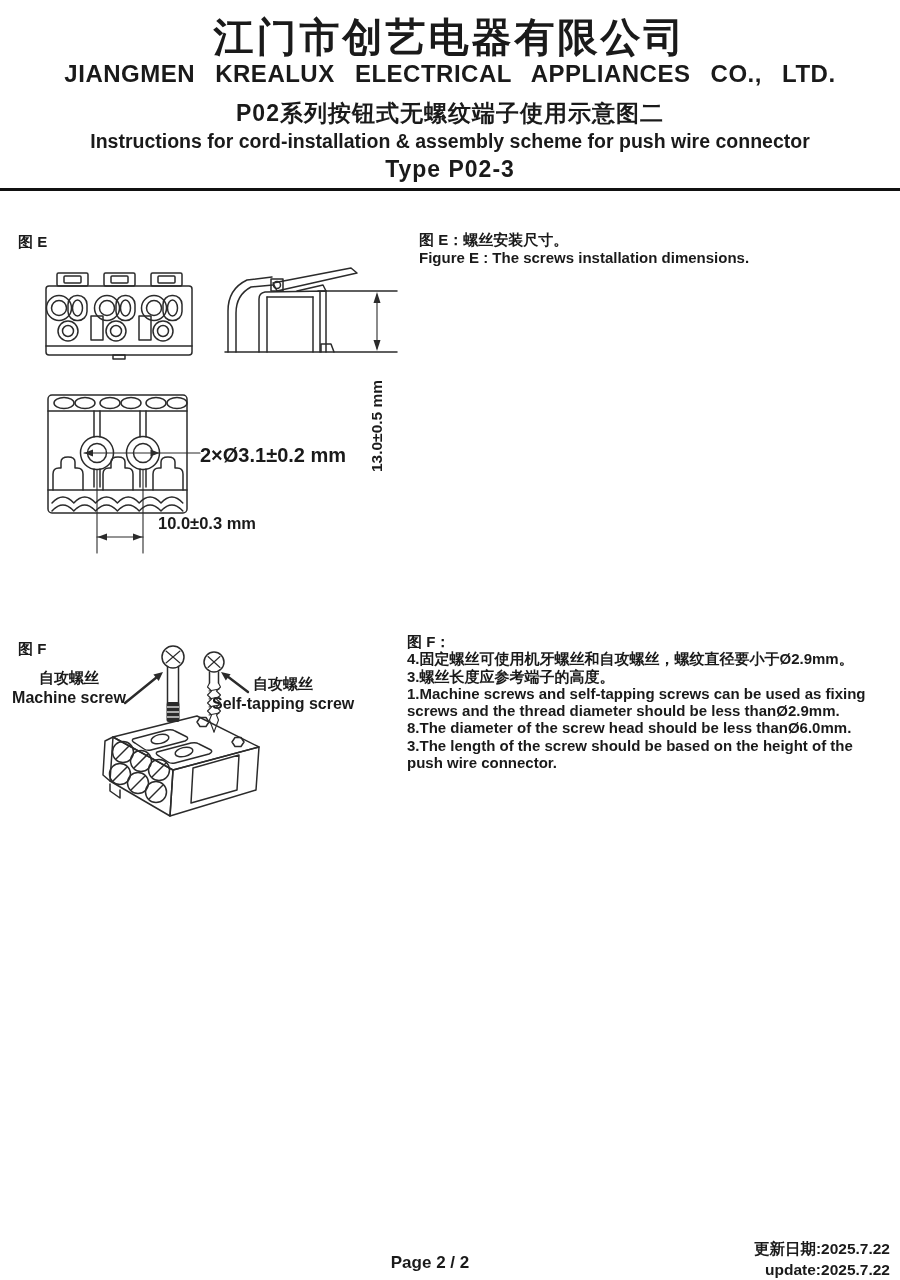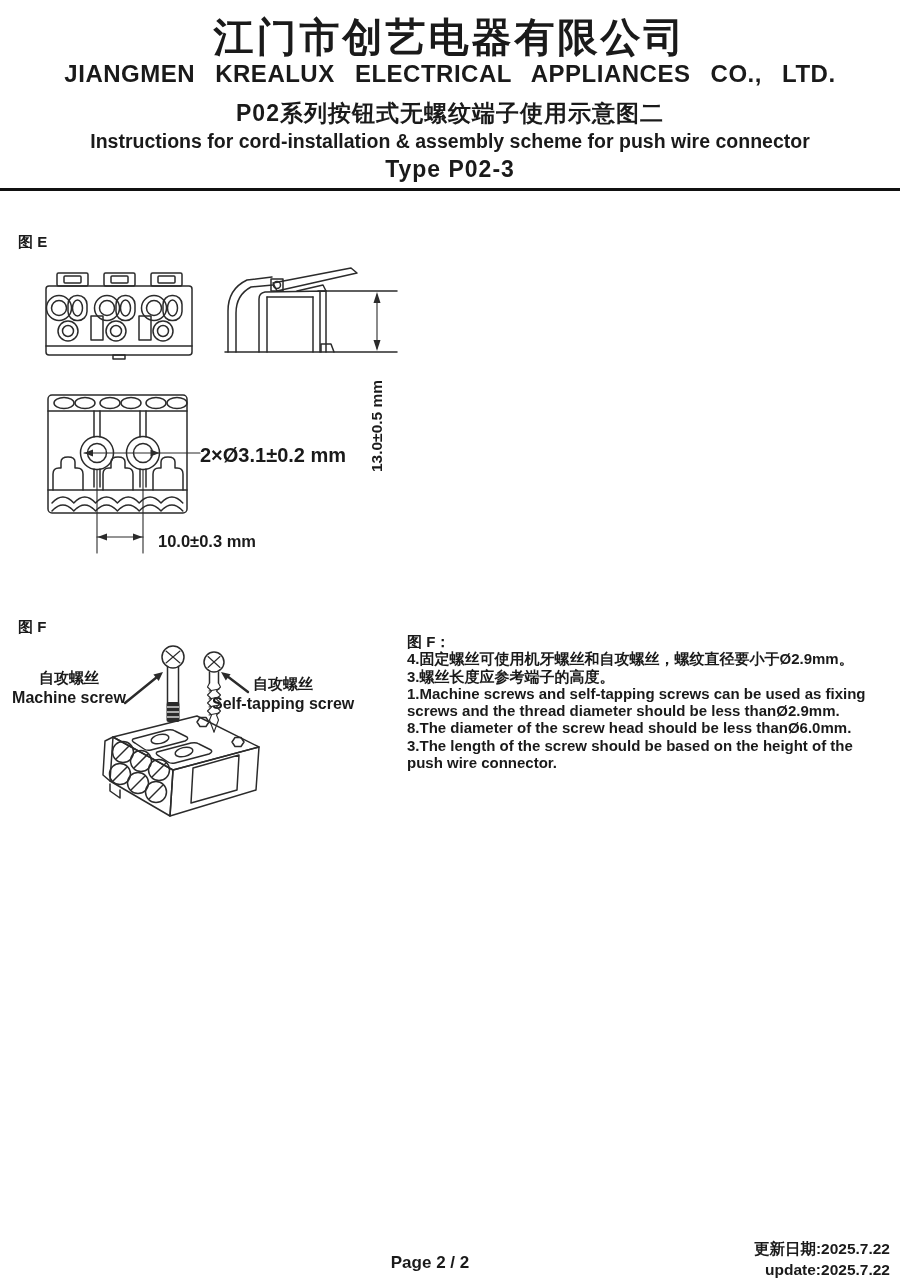--- a/index.html
+++ b/index.html
@@ -39,20 +39,24 @@
 
   <div class="abs ctr b h-cn">江门市创艺电器有限公司</div>
   <div class="abs ctr b h-en">JIANGMEN KREALUX ELECTRICAL APPLIANCES CO., LTD.</div>
   <div class="abs ctr b h-cn2">P02系列按钮式无螺纹端子使用示意图二</div>
   <div class="abs ctr b h-en2">Instructions for cord-installation &amp; assembly scheme for push wire connector</div>
   <div class="abs ctr b h-type">Type P02-3</div>
   <div class="abs divider"></div>
 
   <div class="abs b figlabel" style="left:18px;top:233px;">图 E</div>
 
+  <div class="abs b cap" style="left:419px;top:231px;">
+    <div>图 E：螺丝安装尺寸。</div>
+    <div>Figure E :  The screws installation dimensions.</div>
+  </div>
 
   <svg class="abs" style="left:45px;top:272px;" width="148" height="93" viewBox="0 0 148 93">
     <g class="ln">
 
       <rect x="12" y="1" width="31" height="13" rx="1.5"></rect>
         <rect x="19" y="4" width="17" height="7" rx="1"></rect>
       <rect x="59" y="1" width="31" height="13" rx="1.5"></rect>
         <rect x="66" y="4" width="17" height="7" rx="1"></rect>
       <rect x="106" y="1" width="31" height="13" rx="1.5"></rect>
         <rect x="113" y="4" width="17" height="7" rx="1"></rect>
@@ -154,23 +158,23 @@
     <polygon class="fl" points="44,63 53,59.5 53,66.5"></polygon>
     <polygon class="fl" points="119.5,63 110.5,59.5 110.5,66.5"></polygon>
 
     <line class="lnt" x1="57" y1="80" x2="57" y2="163"></line>
     <line class="lnt" x1="103" y1="80" x2="103" y2="163"></line>
     <line class="lnt" x1="57" y1="147" x2="103" y2="147"></line>
     <polygon class="fl" points="57.5,147 67,143.5 67,150.5"></polygon>
     <polygon class="fl" points="102.5,147 93,143.5 93,150.5"></polygon>
   </svg>
   <div class="abs b dimtext" style="left:200px;top:444px;">2×Ø3.1±0.2 mm</div>
-  <div class="abs b dimtext" style="left:158px;top:532px;font-size:16.5px;">10.0±0.3 mm</div>
-
-  <div class="abs b figlabel" style="left:18px;top:618px;">图 F</div>
+  <div class="abs b dimtext" style="left:158px;top:514px;font-size:16.5px;">10.0±0.3 mm</div>
+
+  <div class="abs b figlabel" style="left:18px;top:640px;">图 F</div>
 
   <div class="abs b screwlabel" style="left:8px;top:668px;width:122px;">
     <div>自攻螺丝</div>
     <div class="en">Machine screw</div>
   </div>
   <div class="abs b screwlabel" style="left:212px;top:674px;width:142px;">
     <div>自攻螺丝</div>
     <div class="en">Self-tapping screw</div>
   </div>
 

